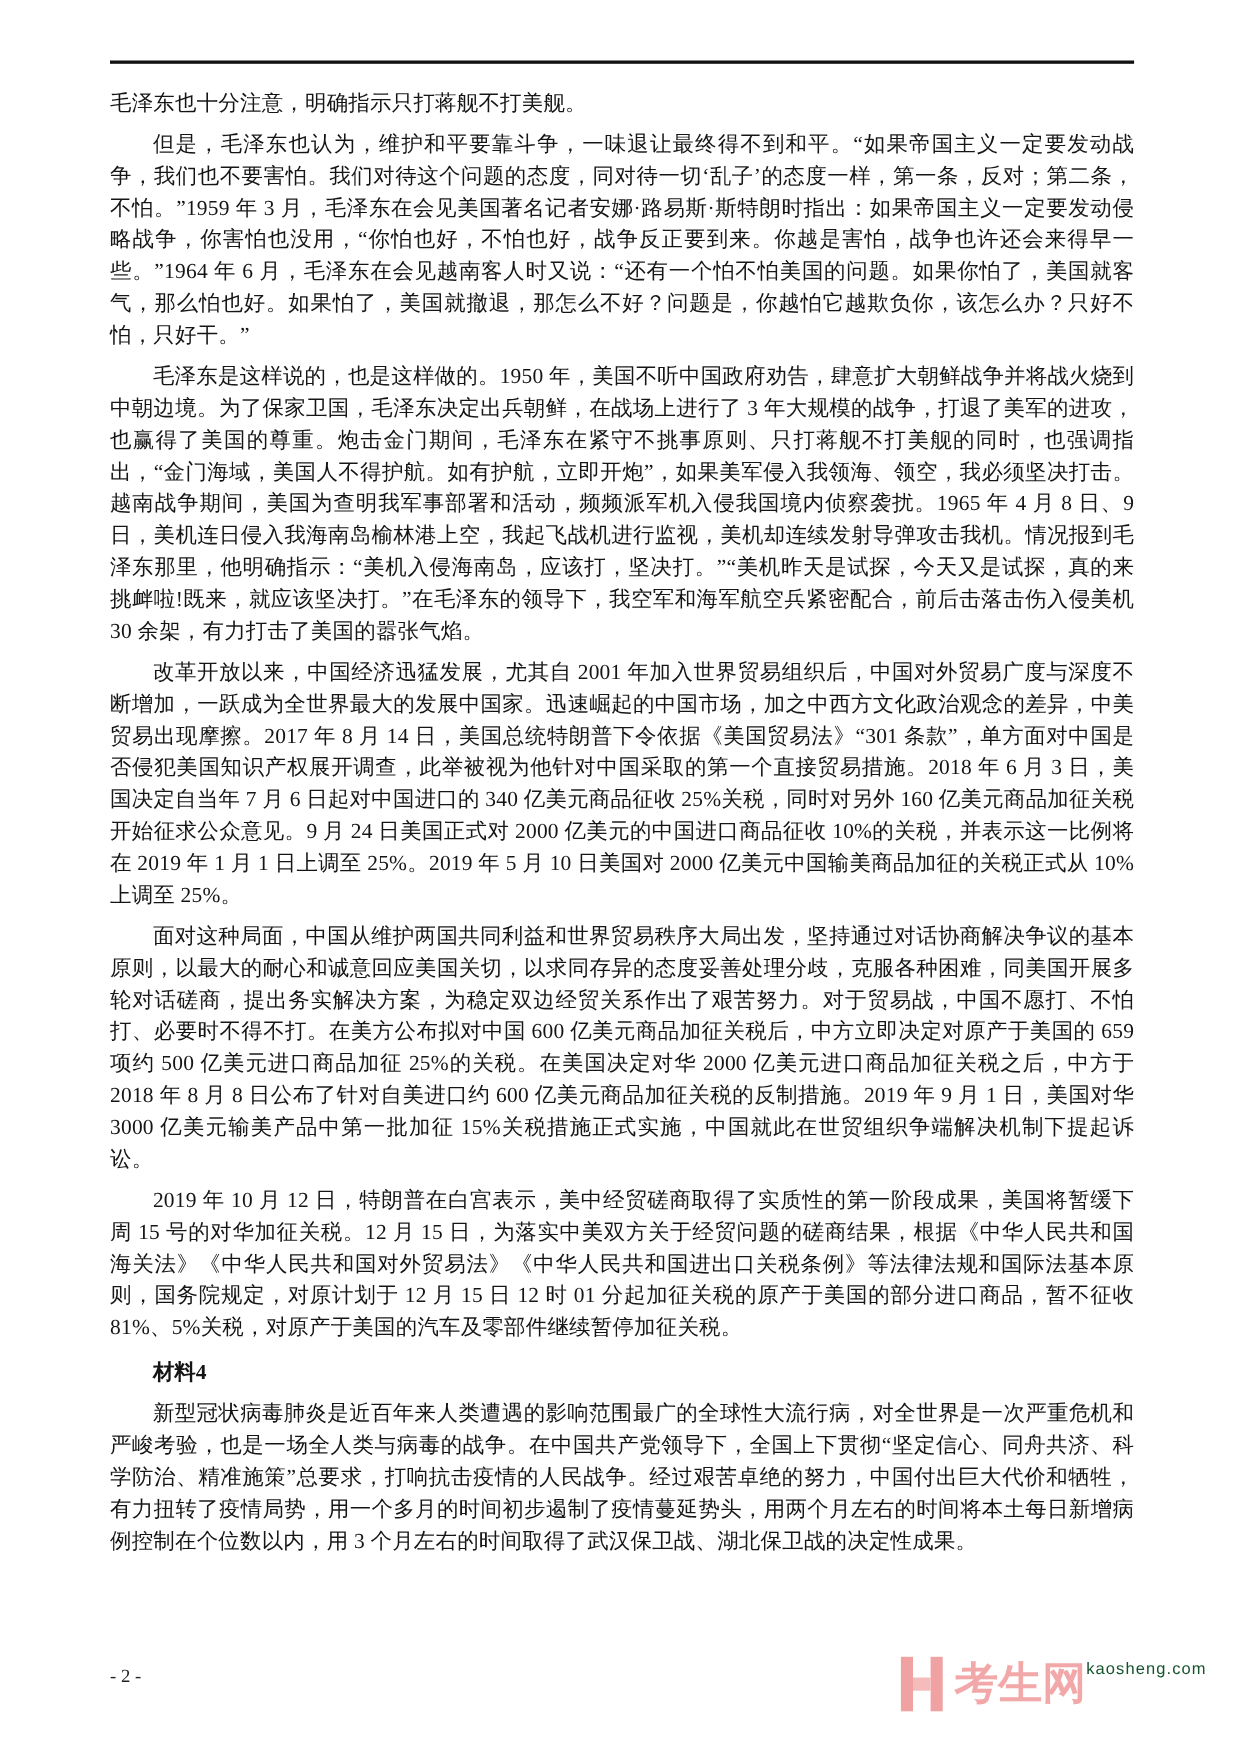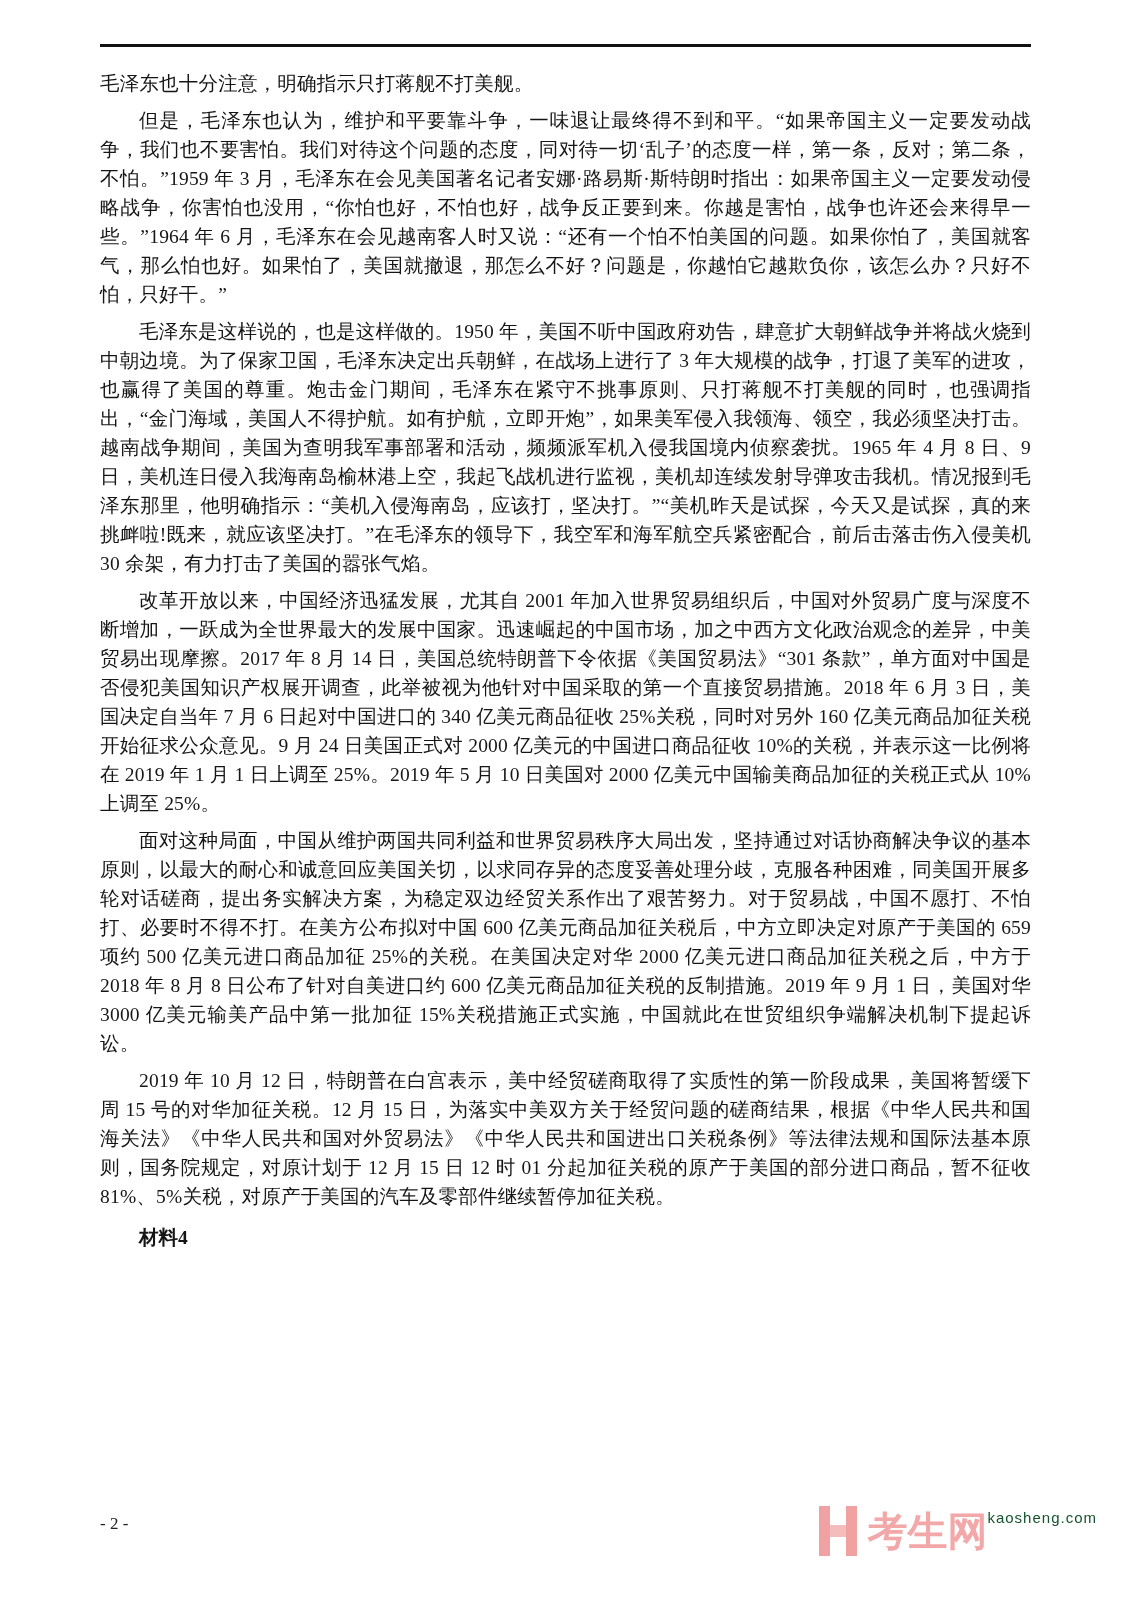--- a/index.html
+++ b/index.html
@@ -3,21 +3,21 @@
 <meta charset="utf-8">
 <style>
   html, body { margin: 0; padding: 0; background: #ffffff; }
   .page {
     position: relative;
     width: 1131px;
     height: 1600px;
     margin: 0 auto;
     background: #ffffff;
     box-sizing: border-box;
-    padding: 44px 100px 0 100px;
+    padding: 55px 100px 0 100px;
     font-family: "Liberation Serif", "DejaVu Serif", serif;
     color: #151515;
     overflow: hidden;
   }
   .header-rule {
     height: 3px;
     background: #111111;
     margin-bottom: 22px;
   }
   .para {
@@ -77,20 +77,21 @@
   <p class="para indent">但是，毛泽东也认为，维护和平要靠斗争，一味退让最终得不到和平。“如果帝国主义一定要发动战争，我们也不要害怕。我们对待这个问题的态度，同对待一切‘乱子’的态度一样，第一条，反对；第二条，不怕。”1959 年 3 月，毛泽东在会见美国著名记者安娜·路易斯·斯特朗时指出：如果帝国主义一定要发动侵略战争，你害怕也没用，“你怕也好，不怕也好，战争反正要到来。你越是害怕，战争也许还会来得早一些。”1964 年 6 月，毛泽东在会见越南客人时又说：“还有一个怕不怕美国的问题。如果你怕了，美国就客气，那么怕也好。如果怕了，美国就撤退，那怎么不好？问题是，你越怕它越欺负你，该怎么办？只好不怕，只好干。”</p>
   <p class="para indent">毛泽东是这样说的，也是这样做的。1950 年，美国不听中国政府劝告，肆意扩大朝鲜战争并将战火烧到中朝边境。为了保家卫国，毛泽东决定出兵朝鲜，在战场上进行了 3 年大规模的战争，打退了美军的进攻，也赢得了美国的尊重。炮击金门期间，毛泽东在紧守不挑事原则、只打蒋舰不打美舰的同时，也强调指出，“金门海域，美国人不得护航。如有护航，立即开炮”，如果美军侵入我领海、领空，我必须坚决打击。越南战争期间，美国为查明我军事部署和活动，频频派军机入侵我国境内侦察袭扰。1965 年 4 月 8 日、9 日，美机连日侵入我海南岛榆林港上空，我起飞战机进行监视，美机却连续发射导弹攻击我机。情况报到毛泽东那里，他明确指示：“美机入侵海南岛，应该打，坚决打。”“美机昨天是试探，今天又是试探，真的来挑衅啦!既来，就应该坚决打。”在毛泽东的领导下，我空军和海军航空兵紧密配合，前后击落击伤入侵美机 30 余架，有力打击了美国的嚣张气焰。</p>
 
 
   <p class="para indent">改革开放以来，中国经济迅猛发展，尤其自 2001 年加入世界贸易组织后，中国对外贸易广度与深度不断增加，一跃成为全世界最大的发展中国家。迅速崛起的中国市场，加之中西方文化政治观念的差异，中美贸易出现摩擦。2017 年 8 月 14 日，美国总统特朗普下令依据《美国贸易法》“301 条款”，单方面对中国是否侵犯美国知识产权展开调查，此举被视为他针对中国采取的第一个直接贸易措施。2018 年 6 月 3 日，美国决定自当年 7 月 6 日起对中国进口的 340 亿美元商品征收 25%关税，同时对另外 160 亿美元商品加征关税开始征求公众意见。9 月 24 日美国正式对 2000 亿美元的中国进口商品征收 10%的关税，并表示这一比例将在 2019 年 1 月 1 日上调至 25%。2019 年 5 月 10 日美国对 2000 亿美元中国输美商品加征的关税正式从 10%上调至 25%。</p>
   <p class="para indent">面对这种局面，中国从维护两国共同利益和世界贸易秩序大局出发，坚持通过对话协商解决争议的基本原则，以最大的耐心和诚意回应美国关切，以求同存异的态度妥善处理分歧，克服各种困难，同美国开展多轮对话磋商，提出务实解决方案，为稳定双边经贸关系作出了艰苦努力。对于贸易战，中国不愿打、不怕打、必要时不得不打。在美方公布拟对中国 600 亿美元商品加征关税后，中方立即决定对原产于美国的 659 项约 500 亿美元进口商品加征 25%的关税。在美国决定对华 2000 亿美元进口商品加征关税之后，中方于 2018 年 8 月 8 日公布了针对自美进口约 600 亿美元商品加征关税的反制措施。2019 年 9 月 1 日，美国对华 3000 亿美元输美产品中第一批加征 15%关税措施正式实施，中国就此在世贸组织争端解决机制下提起诉讼。</p>
   <p class="para indent">2019 年 10 月 12 日，特朗普在白宫表示，美中经贸磋商取得了实质性的第一阶段成果，美国将暂缓下周 15 号的对华加征关税。12 月 15 日，为落实中美双方关于经贸问题的磋商结果，根据《中华人民共和国海关法》《中华人民共和国对外贸易法》《中华人民共和国进出口关税条例》等法律法规和国际法基本原则，国务院规定，对原计划于 12 月 15 日 12 时 01 分起加征关税的原产于美国的部分进口商品，暂不征收 81%、5%关税，对原产于美国的汽车及零部件继续暂停加征关税。</p>
 
   <h3 class="material-heading">材料4</h3>
 
+  <p class="para indent">新型冠状病毒肺炎是近百年来人类遭遇的影响范围最广的全球性大流行病，对全世界是一次严重危机和严峻考验，也是一场全人类与病毒的战争。在中国共产党领导下，全国上下贯彻“坚定信心、同舟共济、科学防治、精准施策”总要求，打响抗击疫情的人民战争。经过艰苦卓绝的努力，中国付出巨大代价和牺牲，有力扭转了疫情局势，用一个多月的时间初步遏制了疫情蔓延势头，用两个月左右的时间将本土每日新增病例控制在个位数以内，用 3 个月左右的时间取得了武汉保卫战、湖北保卫战的决定性成果。</p>
 
   <div class="page-number">- 2 -</div>
 
   <div class="watermark">
     <svg class="wm-icon" width="42" height="50" viewBox="0 0 42 50" aria-hidden="true">
       <rect x="2" y="0" width="11" height="50" fill="#f0a2a2"></rect>
       <rect x="29" y="0" width="11" height="50" fill="#f0a2a2"></rect>
       <rect x="13" y="19" width="16" height="12" fill="#f5bcbc"></rect>
     </svg>
     <div class="wm-texts">

